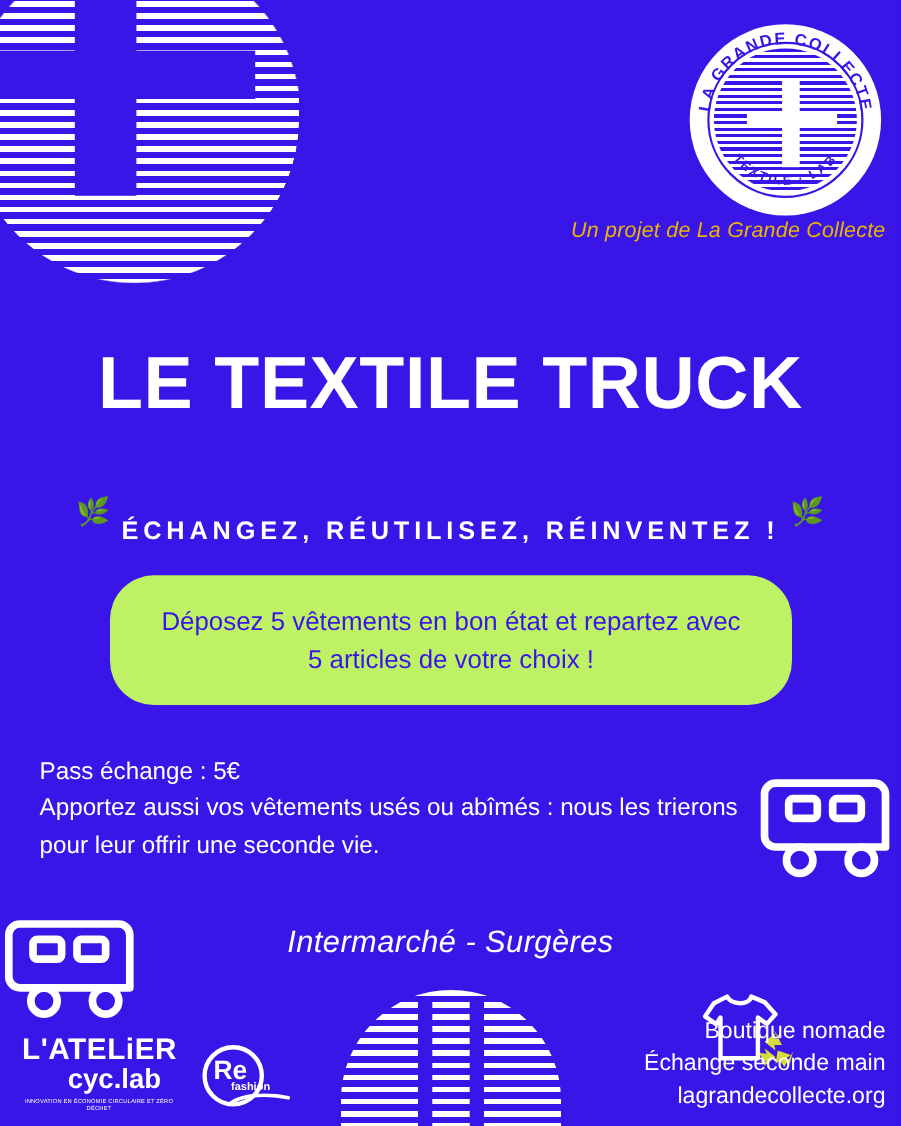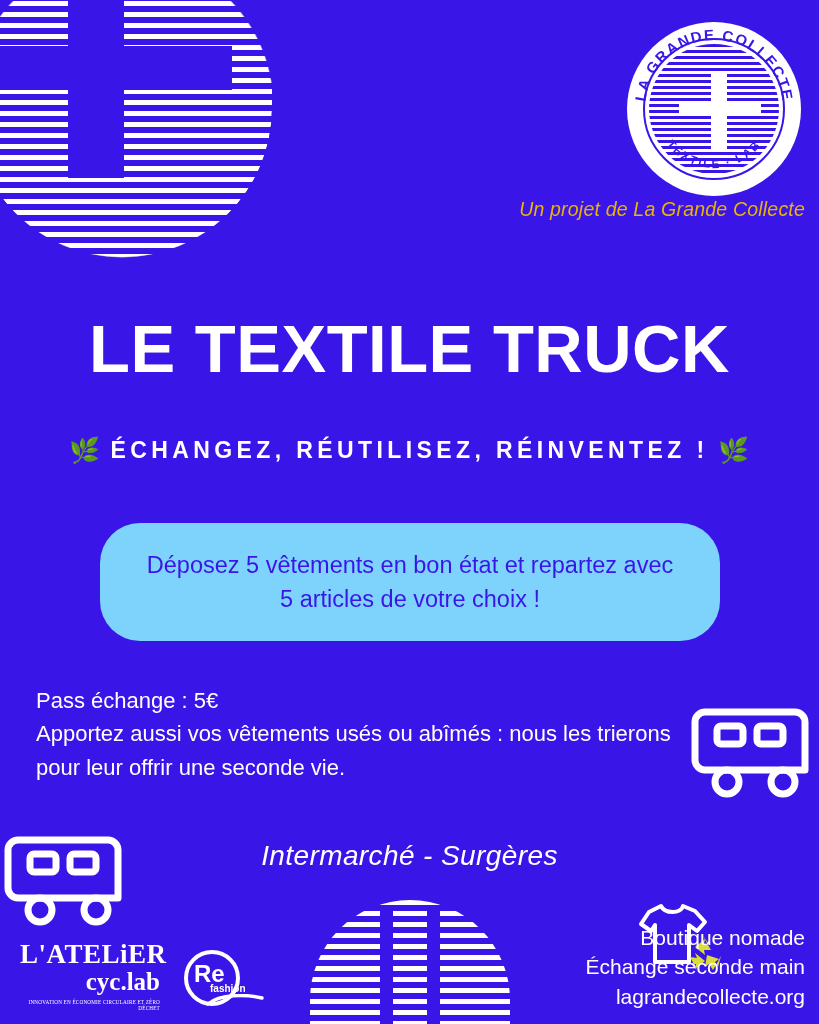--- a/index.html
+++ b/index.html
@@ -165,34 +165,35 @@
     display: flex;
     align-items: center;
     justify-content: center;
     gap: 10px;
   }
   .subtitle {
     font-size: 23px;
     font-weight: bold;
     letter-spacing: 4.4px;
     white-space: nowrap;
+    margin-top: 32px;
   }
   .leaf {
     font-size: 25px;
     line-height: 1;
   }
 
   
   .callout {
     position: absolute;
     left: 100px;
     top: 523px;
     width: 620px;
     height: 118px;
-    background: #7dd3fc;
+    background: #bef264;
     border-radius: 40px;
     color: #3a15e8;
     display: flex;
     align-items: center;
     justify-content: center;
     text-align: center;
     padding: 0 26px;
     box-sizing: border-box;
   }
   .callout-text {
@@ -280,22 +281,21 @@
     font-size: 21px;
     line-height: 1.42;
   }
 
   
   .partner-atelier {
     position: absolute;
     left: 20px;
     bottom: 12px;
     width: 140px;
-    text-align: right;
-    font-family: Liberation Serif, serif;
+    text-align: center;
   }
   .partner-atelier .l1 {
     font-size: 27px;
     font-weight: bold;
     letter-spacing: 0.5px;
     line-height: 1;
     display: block;
   }
   .partner-atelier .l2 {
     font-size: 25px;

